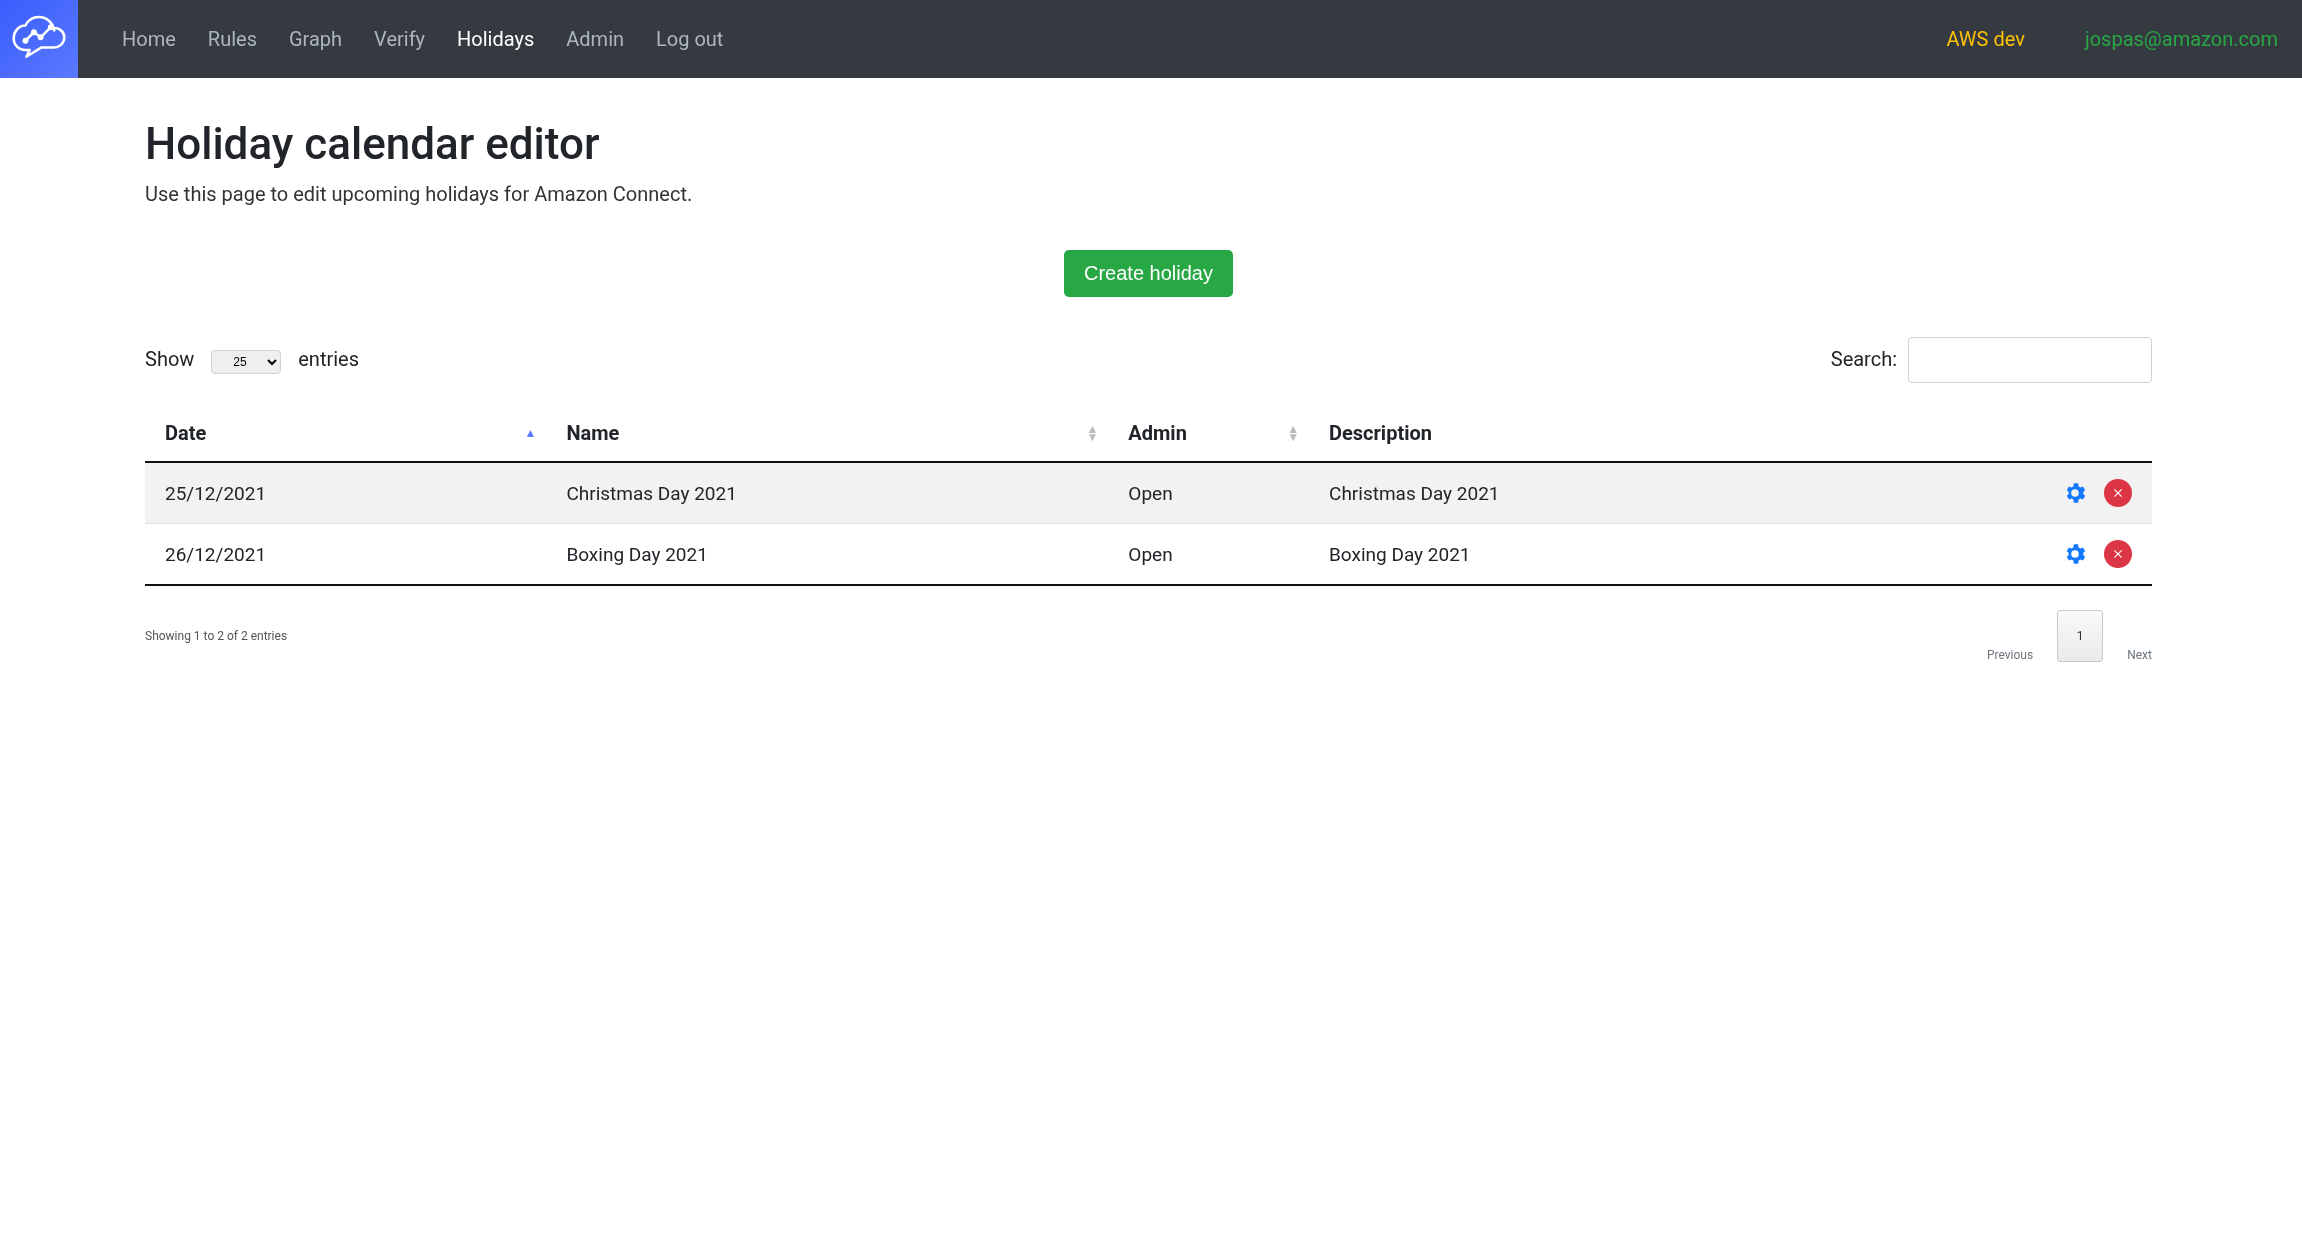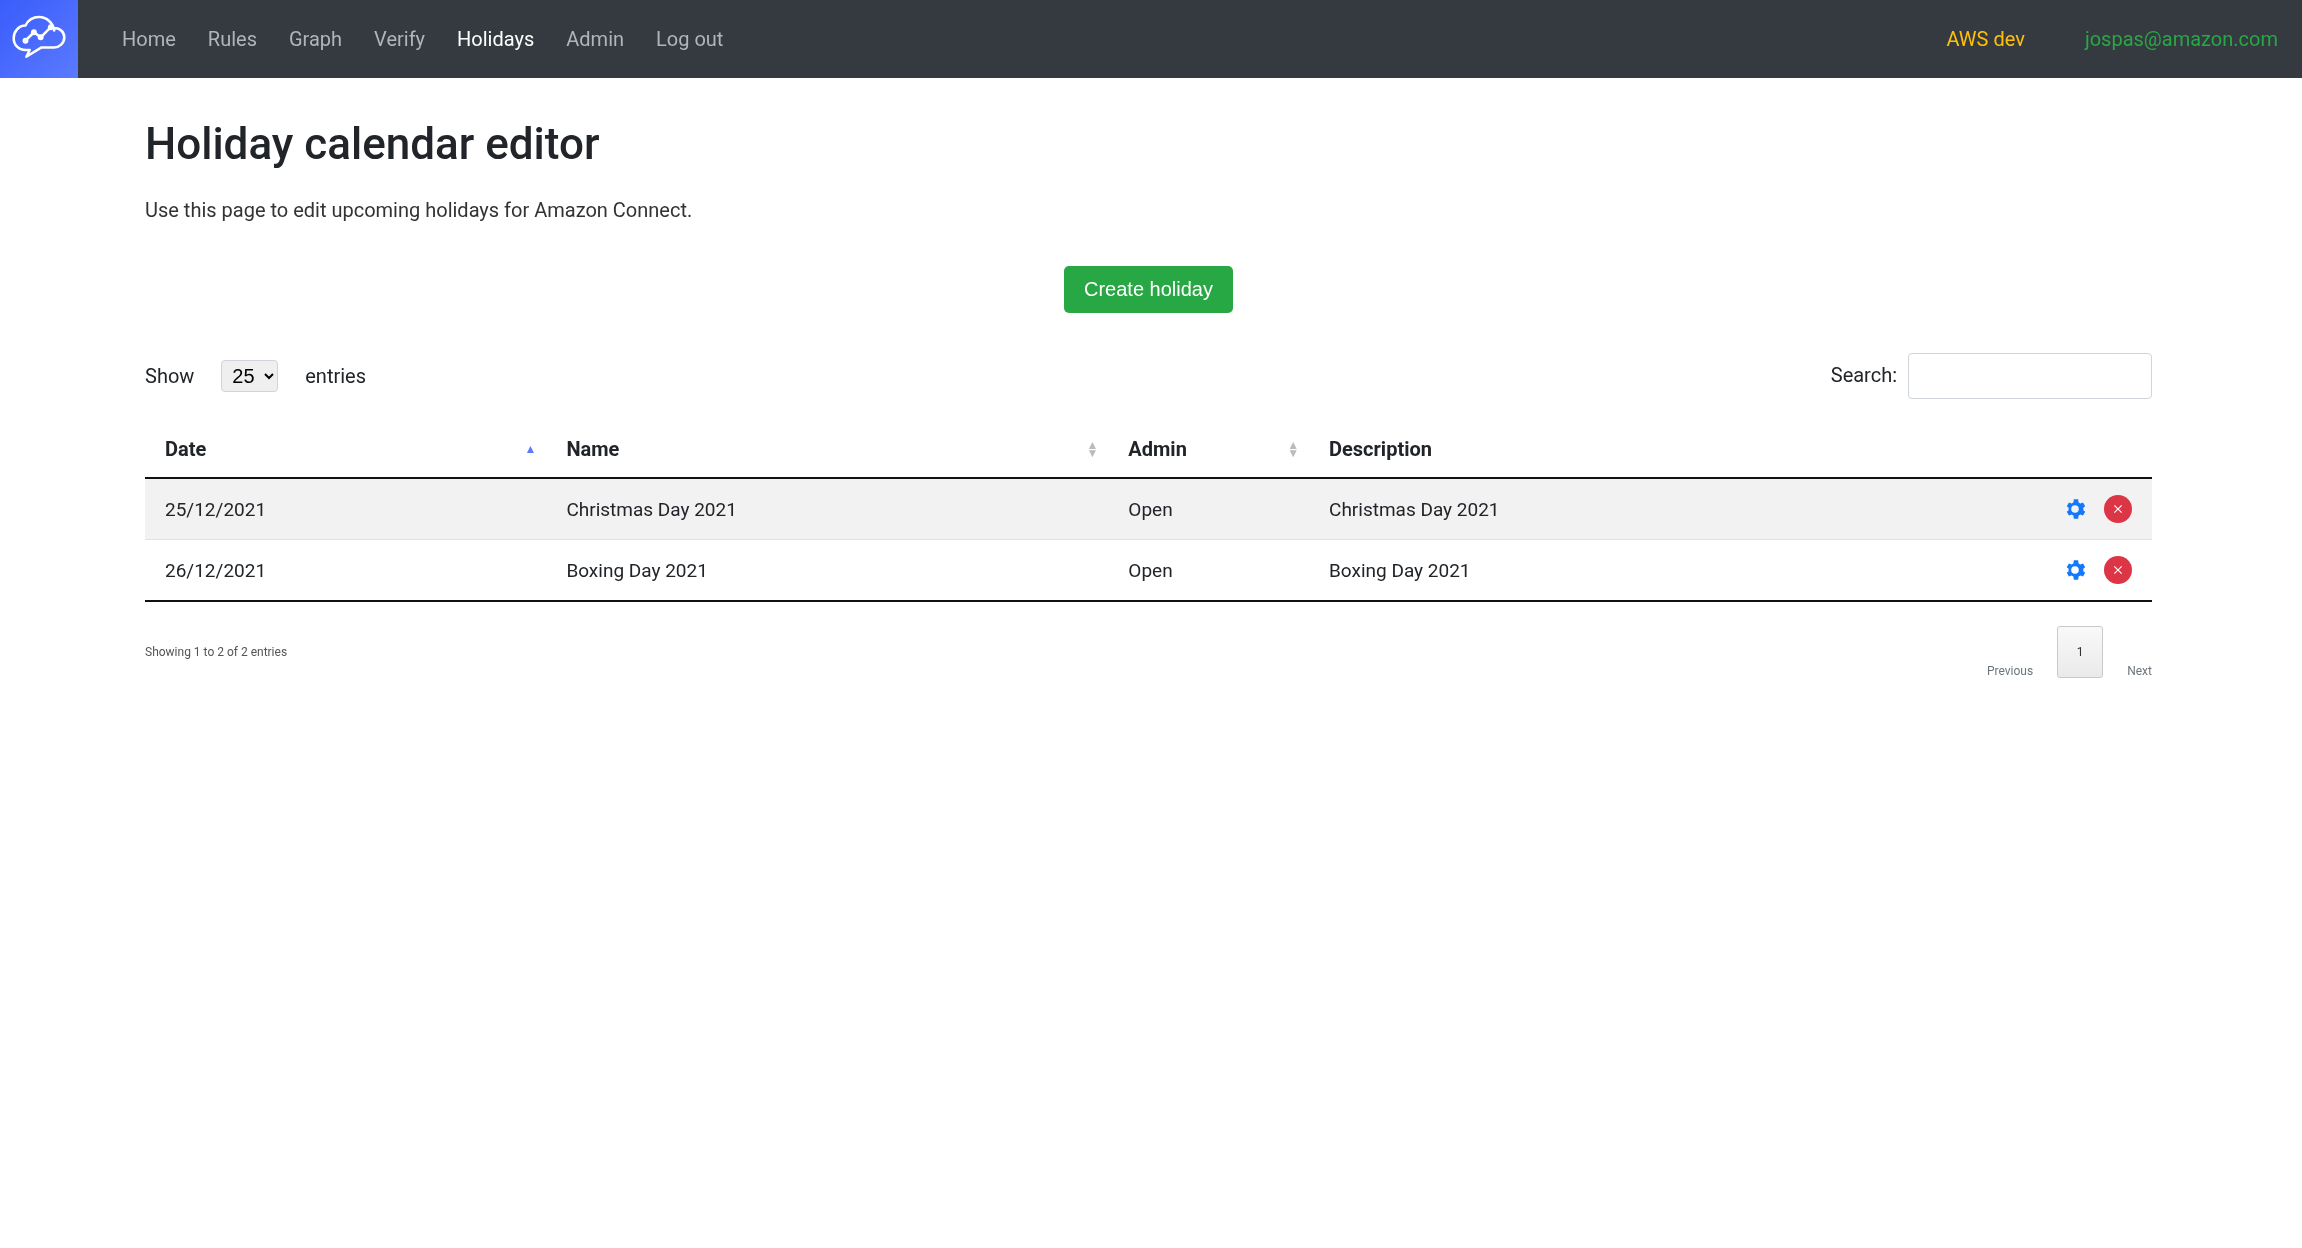--- a/index.html
+++ b/index.html
@@ -49,21 +49,21 @@
   }
   .env-label { color: #ffc107; }
   .user-label { color: #28a745; }
 
   .container {
     padding: 40px 150px 40px 145px;
   }
   h1 {
     font-size: 44px;
     font-weight: 500;
-    margin-bottom: 28px;
+    margin-bottom: 12px;
     color: #212529;
   }
   .subtitle {
     font-size: 20px;
     color: #333;
     margin-bottom: 44px;
   }
   .btn-primary {
     background: #28a745;
     color: #fff;
@@ -78,23 +78,23 @@
 
   .table-controls {
     display: flex;
     justify-content: space-between;
     align-items: center;
     margin-bottom: 22px;
     font-size: 20px;
     color: #212529;
   }
   .length-ctrl select {
-    font-size: 20px;
-    padding: 3px 6px;
-    margin: 0 22px;
+    font-size: 12px;
+    padding: 3px 17px;
+    margin: 0 12px;
     border: 1px solid #ced4da;
     border-radius: 4px;
   }
   .search-ctrl input {
     width: 244px;
     height: 46px;
     border: 1px solid #ced4da;
     border-radius: 4px;
     font-size: 18px;
     padding: 6px 10px;

